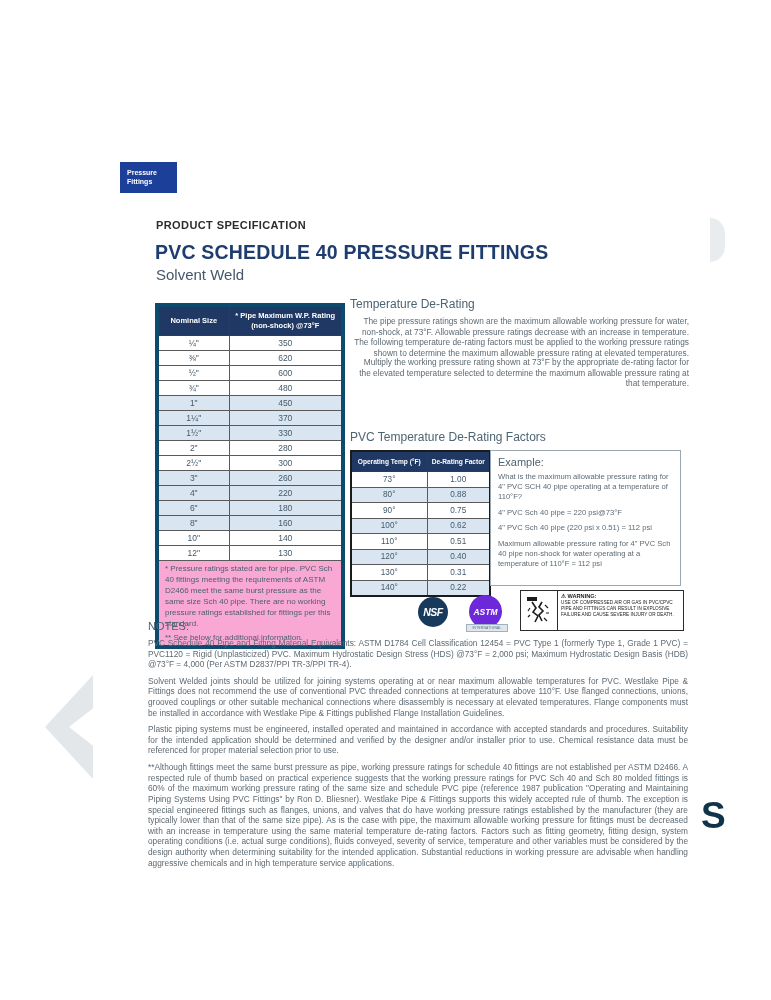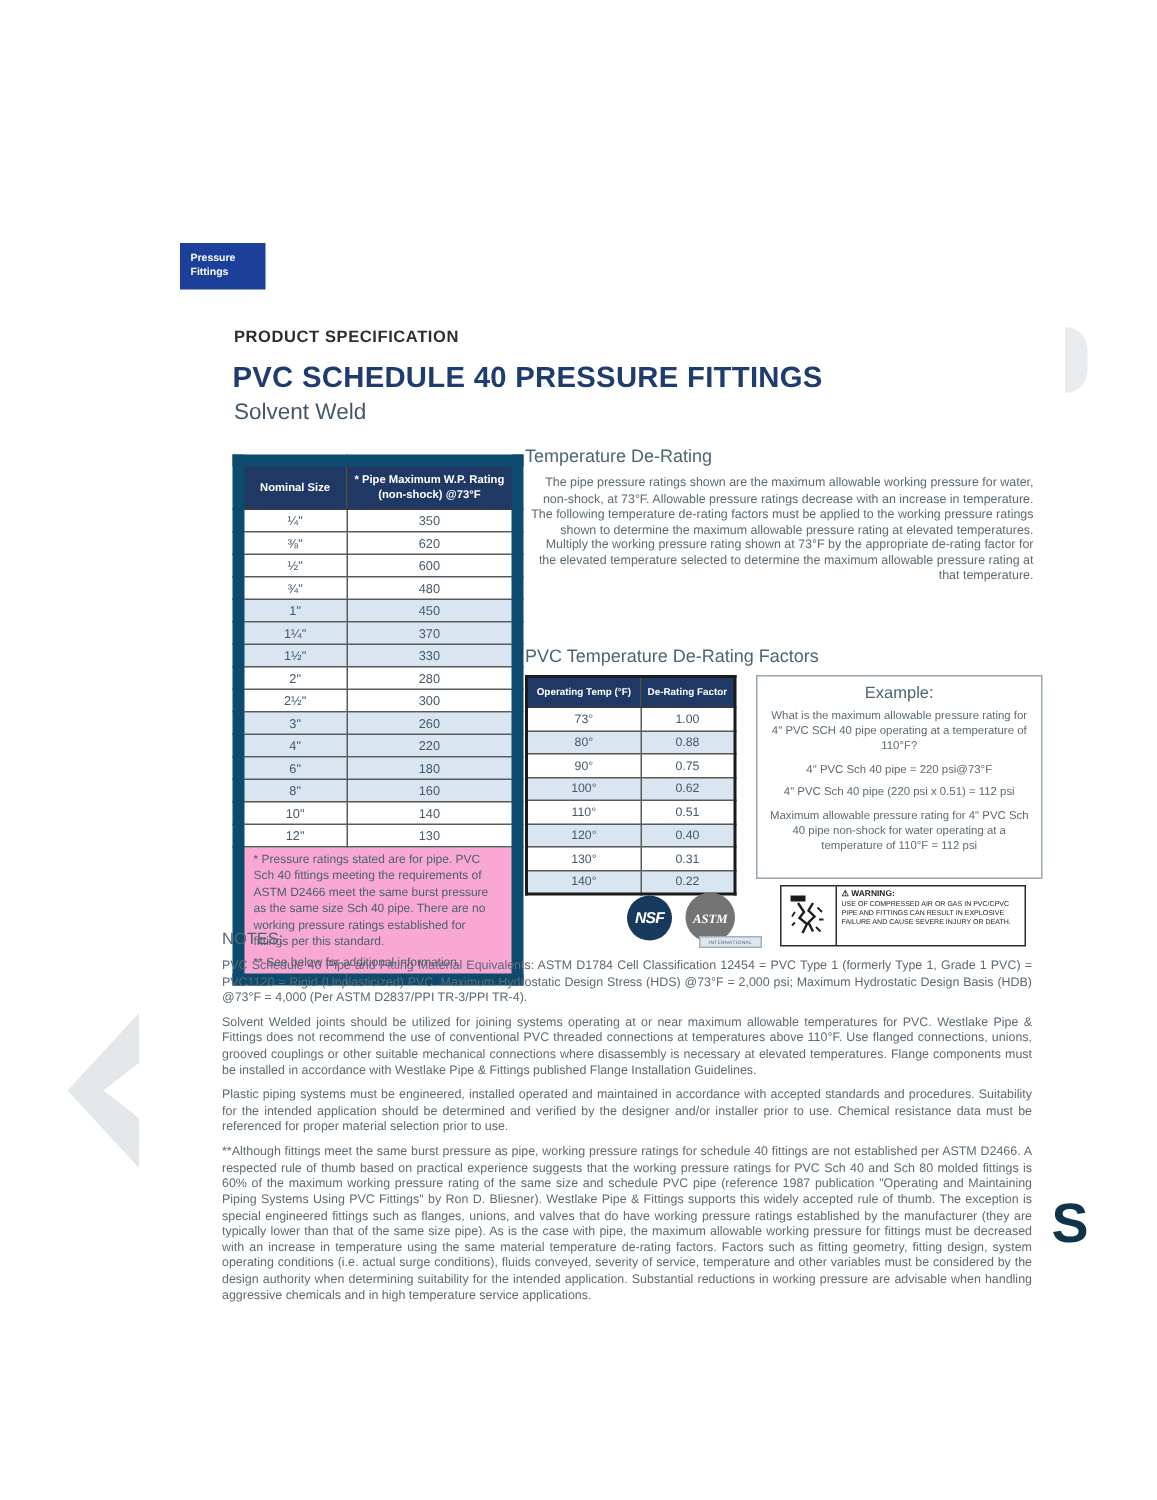--- a/index.html
+++ b/index.html
@@ -36,21 +36,21 @@
     position:absolute; left:155px; top:241px; font-size:19.5px; font-weight:bold;
     color:#1e3d6e; letter-spacing:0.2px;
   }
   .subtitle{
     position:absolute; left:156px; top:266px; font-size:15px; color:#44576b;
   }
   
   table{border-collapse:collapse;}
   .ptable{
     position:absolute; left:155px; top:303px; width:188px;
-    border:8px solid #0c4a6e; table-layout:fixed;
+    border:4px solid #0c4a6e; table-layout:fixed;
   }
   .ptable th{
     background:#1f3864; color:#ffffff; font-size:7.5px; font-weight:bold;
     border:1px solid #3a3a3a; height:28px; text-align:center; line-height:1.35;
     padding:0 2px;
   }
   .ptable td{
     border:1px solid #5a5a5a; font-size:8.5px; color:#44596a; height:14px;
     text-align:center; padding:0;
   }
@@ -74,40 +74,39 @@
   }
   .dtable tr.shaded td{background:#d9e6f2;}
   
   .sec-heading{position:absolute; font-size:12px; color:#4d6472;}
   .body-text{
     position:absolute; left:350px; width:339px; font-size:8.3px; color:#5d6a73;
     line-height:1.28; text-align:right;
   }
   
   .example-box{
-    position:absolute; left:504px; top:450px; width:191px; height:136px;
-    border:1px solid #9aa7b0; box-sizing:border-box; padding:5px 7px;text-align:center;
+    position:absolute; left:490px; top:450px; width:191px; height:136px;
+    border:1px solid #9aa7b0; box-sizing:border-box; padding:5px 7px;
   }
   .example-box .ex-heading{font-size:11px; color:#4d6472; margin-bottom:4px;}
   .example-box p{
     margin:0 0 6px 0; font-size:7.6px; color:#5d6a73; line-height:1.3;
   }
   
   .nsf-logo{
     position:absolute; left:418px; top:597px; width:30px; height:30px;
     background:#17395c; border-radius:50%; color:#ffffff; font-weight:bold;
     font-style:italic; font-size:10.5px; display:flex; align-items:center;
     justify-content:center; letter-spacing:-0.5px;
   }
   .astm-logo{
-    position:absolute; left:457px; top:595px; width:33px; height:33px;
-    background:#737373; border-radius:50%; color:#ffffff; font-weight:bold;
+    position:absolute; left:469px; top:595px; width:33px; height:33px;
+    background:#6d28d9; border-radius:50%; color:#ffffff; font-weight:bold;
     font-style:italic; font-size:8.5px; display:flex; align-items:center;
     justify-content:center;
-    font-family:Liberation Serif, serif;
   }
   .astm-sub{
     position:absolute; left:466px; top:624px; width:40px; height:6px;
     background:#dfe6ec; color:#46617c; font-size:3.2px; text-align:center;
     line-height:6px; letter-spacing:0.3px; border:0.5px solid #9fb0bf;
   }
   .warning-label{
     position:absolute; left:520px; top:590px; width:164px; height:41px;
     border:1px solid #2b2b2b; box-sizing:border-box; display:flex;
     background:#ffffff;

